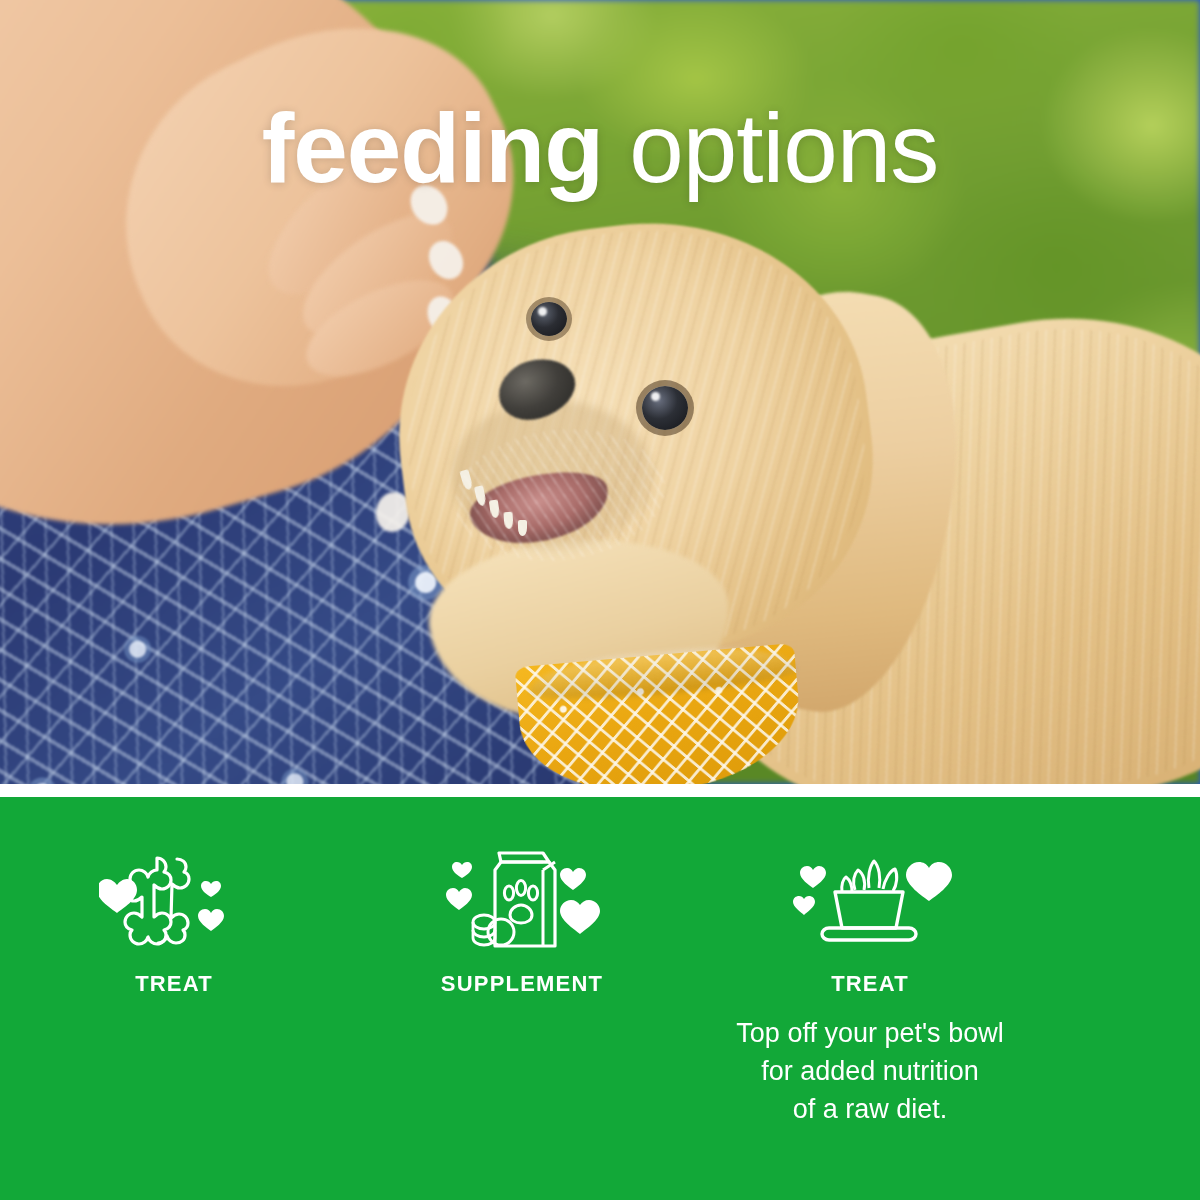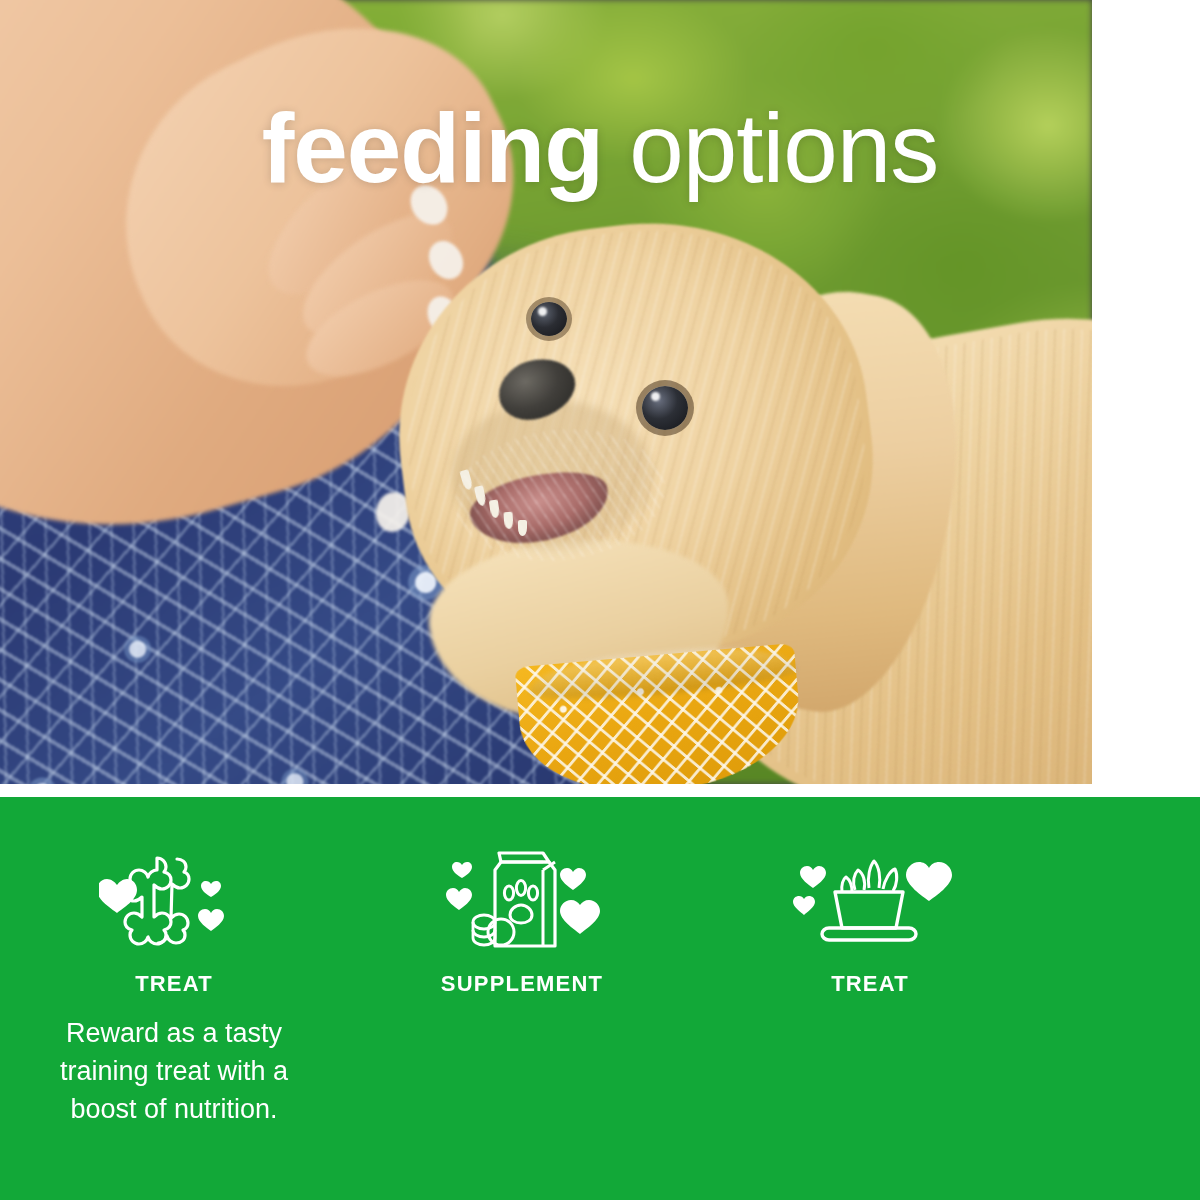--- a/index.html
+++ b/index.html
@@ -6,22 +6,22 @@
   body{
     width:1200px;height:1200px;overflow:hidden;
     background:#ffffff;
     font-family:"Liberation Sans", sans-serif;
     -webkit-font-smoothing:antialiased;
   }
   .page{position:relative;width:1200px;height:1200px;background:#fff;}
 
   
   .photo{
-    position:absolute;left:0;top:0;width:1092px;height:784px;
-    overflow:hidden;background:#404040;
+    position:absolute;left:0;top:0;width:1200px;height:784px;
+    overflow:hidden;background:#1d4ed8;
   }
   
   .grass{
     position:absolute;inset:0;
     background:
       radial-gradient(ellipse 130px 90px at 12% 8%, rgba(190,214,86,.85), transparent 70%),
       radial-gradient(ellipse 150px 110px at 34% 4%, rgba(124,170,48,.8), transparent 70%),
       radial-gradient(ellipse 170px 120px at 58% 10%, rgba(171,203,70,.8), transparent 70%),
       radial-gradient(ellipse 190px 130px at 80% 6%, rgba(112,160,40,.85), transparent 70%),
       radial-gradient(ellipse 160px 140px at 96% 16%, rgba(196,219,98,.8), transparent 70%),
@@ -289,23 +289,20 @@
 
             <path d="M78 10c5 0 9 3 9 8 0 2-1 4-2 5 3 1 5 4 5 7 0 5-4 9-9 9-3 0-6-2-8-4l-1 34c2-2 5-4 8-4 5 0 9 4 9 9 0 3-2 6-5 7 1 1 2 3 2 5 0 5-4 8-9 8-4 0-8-3-9-7-1 4-5 7-9 7" stroke="#ffffff" stroke-width="3.2" stroke-linecap="round" stroke-linejoin="round" fill="none"></path>
 
             <path d="M58 9c5 0 9 4 9 9 0 2-1 4-2 5 4 1 7 4 7 8 0 5-4 9-9 9-3 0-6-2-8-4v32c2-2 5-4 8-4 5 0 9 4 9 9 0 4-3 7-7 8 1 1 2 3 2 5 0 5-4 9-9 9-4 0-8-3-9-7-1 4-5 7-9 7-5 0-9-4-9-9 0-2 1-4 2-5-4-1-7-4-7-8 0-5 4-9 9-9 3 0 6 2 8 4V48c-2 2-5 4-8 4-5 0-9-4-9-9 0-4 3-7 7-8-1-1-2-3-2-5 0-5 4-9 9-9 4 0 8 3 9 7 1-4 5-7 9-7z" stroke="#ffffff" stroke-width="3.2" stroke-linecap="round" stroke-linejoin="round" fill="none"></path>
 
             <path d="M107 32c-3 0-5 2-5 5 0 5 7 9 10 11 3-2 10-6 10-11 0-3-2-5-5-5-2 0-4 1-5 3-1-2-3-3-5-3z" fill="#ffffff"></path>
             <path d="M106 60c-4 0-7 3-7 7 0 6 9 12 13 15 4-3 13-9 13-15 0-4-3-7-7-7-3 0-5 2-6 4-1-2-3-4-6-4z" fill="#ffffff"></path>
           </svg>
         </div>
         <div class="col-title">TREAT</div>
-        <div class="col-body">Reward as a tasty
-training treat with a
-boost of nutrition.</div>
       </div>
 
       <div class="col">
         <div class="icon-wrap">
           <svg width="170" height="106" viewBox="0 0 170 106" fill="none" aria-hidden="true">
 
             <path d="M20 14c-3 0-5 2-5 5 0 5 7 9 10 11 3-2 10-6 10-11 0-3-2-5-5-5-2 0-4 1-5 3-1-2-3-3-5-3z" fill="#ffffff"></path>
             <path d="M16 40c-4 0-7 3-7 7 0 6 9 12 13 15 4-3 13-9 13-15 0-4-3-7-7-7-2 0-5 2-6 4-1-2-3-4-6-4z" fill="#ffffff"></path>
 
             <path d="M58 22l6-8h48l6 8v76H58V22z" stroke="#ffffff" stroke-width="3.2" stroke-linejoin="round" fill="none"></path>
@@ -344,17 +341,20 @@
             <path d="M98 37c2-10 7-18 12-20 3 6 2 16-2 22" stroke="#ffffff" stroke-width="3" stroke-linejoin="round" fill="none"></path>
             <path d="M57 40c-1-7 1-13 4-15 4 3 6 9 6 15" stroke="#ffffff" stroke-width="3" stroke-linejoin="round" fill="none"></path>
 
             <path d="M50 40h68l-7 36H57l-7-36z" stroke="#ffffff" stroke-width="3.4" stroke-linejoin="round" fill="none"></path>
             <path d="M44 76h80c4 0 7 3 7 6s-3 6-7 6H44c-4 0-7-3-7-6s3-6 7-6z" stroke="#ffffff" stroke-width="3.4" stroke-linejoin="round" fill="none"></path>
 
             <path d="M134 10c-7 0-13 6-13 13 0 10 16 21 23 26 7-5 23-16 23-26 0-7-6-13-13-13-4 0-8 2-10 6-2-4-6-6-10-6z" fill="#ffffff"></path>
           </svg>
         </div>
         <div class="col-title">TREAT</div>
+        <div class="col-body">Top off your pet's bowl
+for added nutrition
+of a raw diet.</div>
       </div>
 
     </div>
   </div>
 </div>
 
 </body></html>

